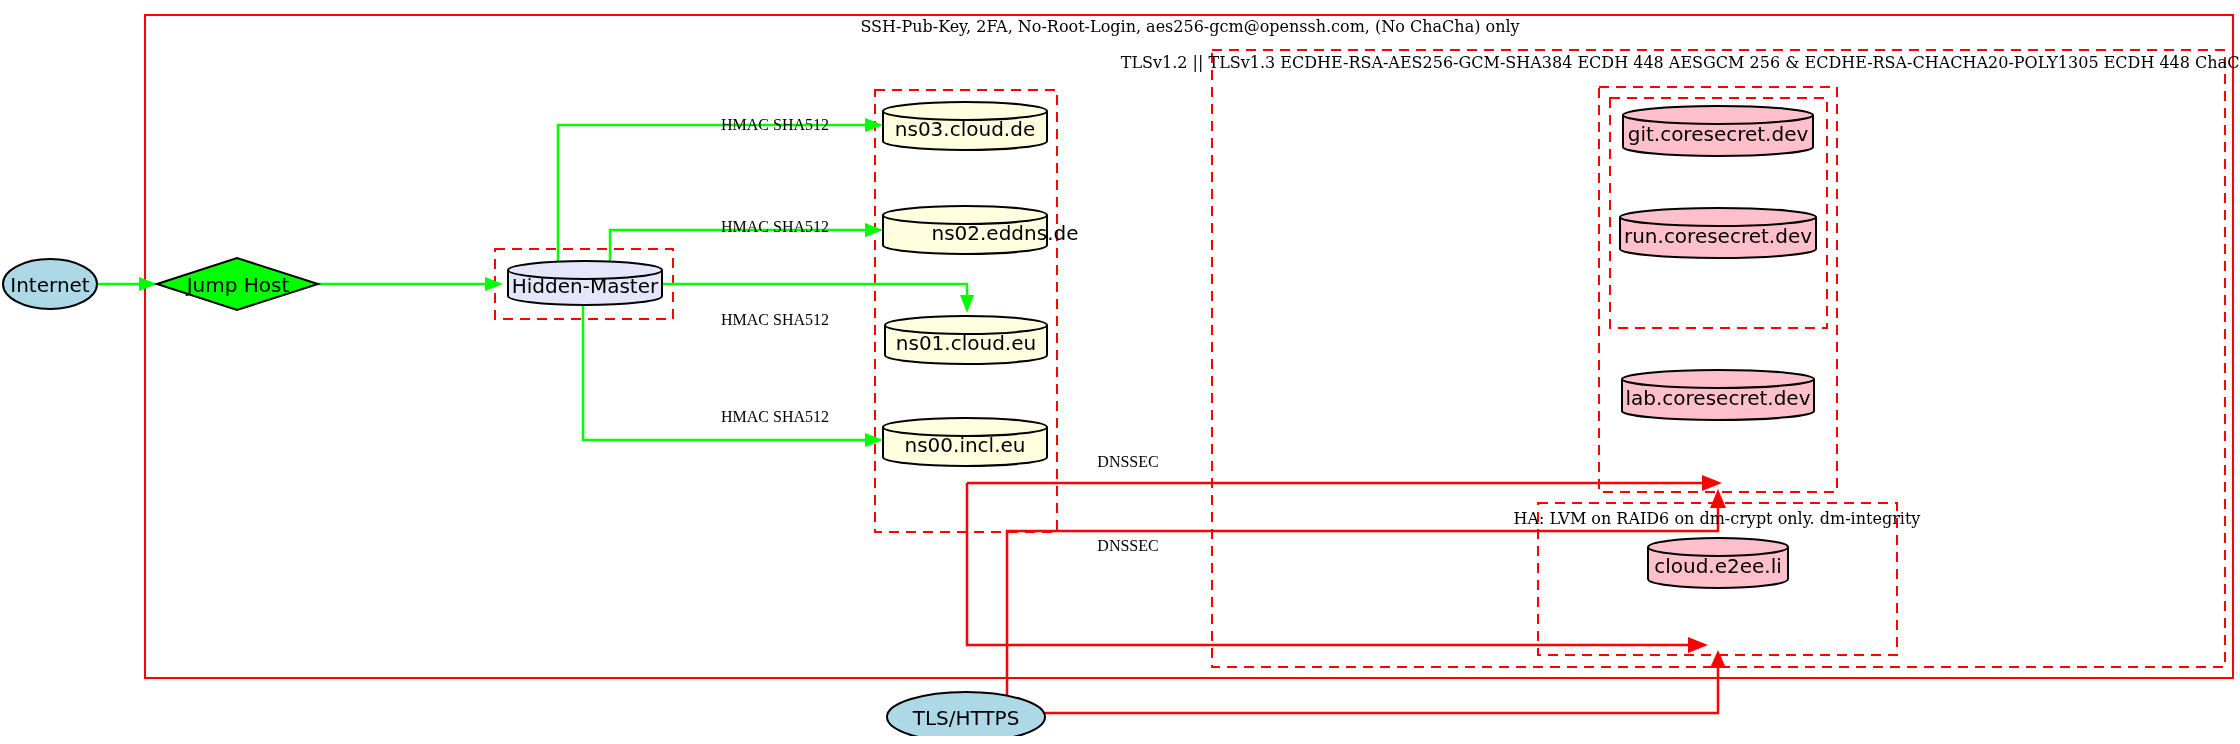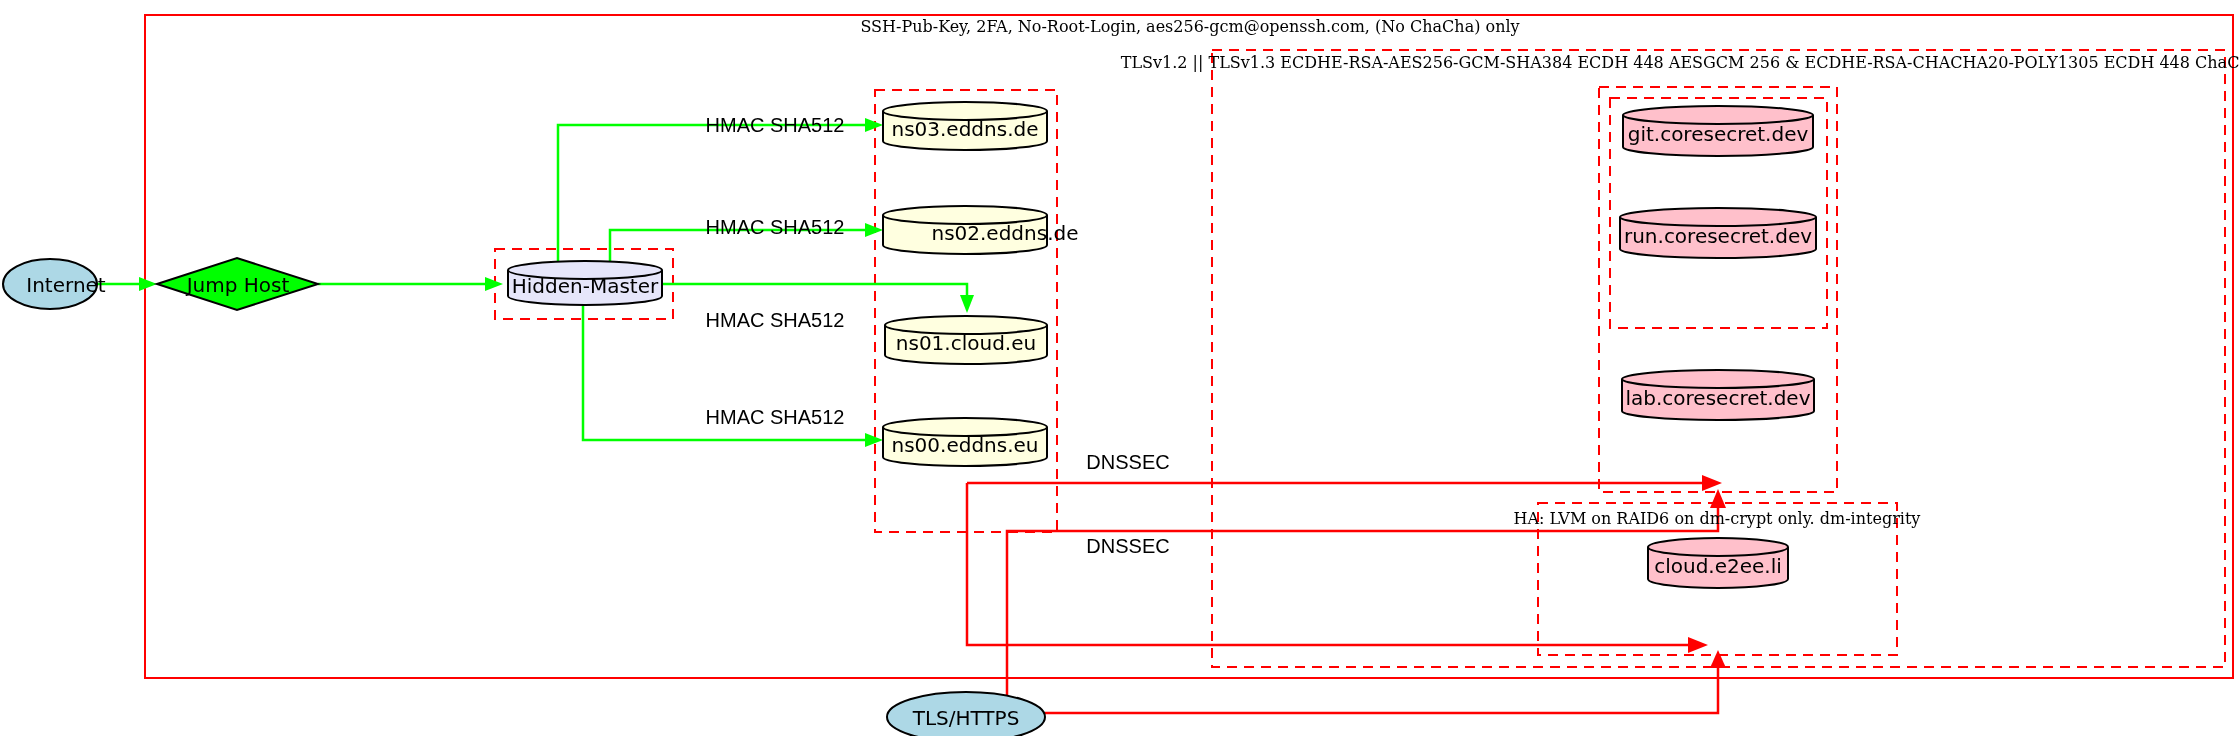--- a/index.html
+++ b/index.html
@@ -7,21 +7,21 @@
     --c-lightblue:#add8e6; --c-lavender:#e6e6fa; --c-lightyellow:#ffffe0;
     --c-pink:#ffc0cb; --c-white:#ffffff;
   }
   html,body{margin:0;padding:0;background:#fff;}
   #stage{position:relative;width:2240px;height:736px;background:var(--c-white);
          font-family:"DejaVu Sans",sans-serif;overflow:hidden;}
   #stage svg{position:absolute;left:0;top:0;}
   .lbl{position:absolute;transform:translate(-50%,-50%);white-space:nowrap;
        color:#000;text-align:center;line-height:1;}
   .node-lbl{font-family:"DejaVu Sans",sans-serif;font-size:20px;}
-  .edge-lbl{font-family:Liberation Sans, sans-serif;font-size:20px;}
+  .edge-lbl{font-family:Liberation Serif, serif;font-size:16px;}
   .cluster-lbl{font-family:"DejaVu Serif","Liberation Serif",serif;font-size:16px;}
   .cluster-rect{fill:none;stroke:var(--c-red);stroke-width:2;}
   .dashed{stroke-dasharray:10 7;}
   .gline{fill:none;stroke:var(--c-green);stroke-width:2.5;}
   .rline{fill:none;stroke:var(--c-red);stroke-width:2.5;}
   .garrow{fill:var(--c-green);stroke:none;}
   .rarrow{fill:var(--c-red);stroke:none;}
   .shape{stroke:var(--c-black);stroke-width:2;}
 </style>
 </head>
@@ -116,26 +116,26 @@
   <div class="lbl cluster-lbl" style="left:1718px;top:63px;">TLSv1.2 || TLSv1.3 ECDHE-RSA-AES256-GCM-SHA384 ECDH 448 AESGCM 256 &amp; ECDHE-RSA-CHACHA20-POLY1305 ECDH 448 ChaCha20 256</div>
   <div class="lbl cluster-lbl" style="left:1717px;top:519px;">HA: LVM on RAID6 on dm-crypt only. dm-integrity</div>
 
   <div class="lbl edge-lbl" style="left:775px;top:125px;">HMAC SHA512</div>
   <div class="lbl edge-lbl" style="left:775px;top:227px;">HMAC SHA512</div>
   <div class="lbl edge-lbl" style="left:775px;top:320px;">HMAC SHA512</div>
   <div class="lbl edge-lbl" style="left:775px;top:417px;">HMAC SHA512</div>
   <div class="lbl edge-lbl" style="left:1128px;top:462px;">DNSSEC</div>
   <div class="lbl edge-lbl" style="left:1128px;top:546px;">DNSSEC</div>
 
-  <div class="lbl node-lbl" style="left:66px;top:285px;text-align:right;">Internet</div>
+  <div class="lbl node-lbl" style="left:50px;top:285px;text-align:right;">Internet</div>
   <div class="lbl node-lbl" style="left:238px;top:285px;">Jump Host</div>
   <div class="lbl node-lbl" style="left:585px;top:286px;">Hidden-Master</div>
-  <div class="lbl node-lbl" style="left:965px;top:129px;">ns03.eddns.de</div>
+  <div class="lbl node-lbl" style="left:965px;top:129px;">ns03.cloud.de</div>
   <div class="lbl node-lbl" style="left:1005px;top:233px;">ns02.eddns.de</div>
   <div class="lbl node-lbl" style="left:966px;top:343px;">ns01.cloud.eu</div>
-  <div class="lbl node-lbl" style="left:965px;top:445px;">ns00.eddns.eu</div>
+  <div class="lbl node-lbl" style="left:965px;top:445px;">ns00.incl.eu</div>
   <div class="lbl node-lbl" style="left:1718px;top:134px;">git.coresecret.dev</div>
   <div class="lbl node-lbl" style="left:1718px;top:236px;">run.coresecret.dev</div>
   <div class="lbl node-lbl" style="left:1718px;top:398px;">lab.coresecret.dev</div>
   <div class="lbl node-lbl" style="left:1718px;top:566px;">cloud.e2ee.li</div>
   <div class="lbl node-lbl" style="left:966px;top:718px;text-align:center;">TLS/HTTPS</div>
 
 </div>
 
 </body></html>

